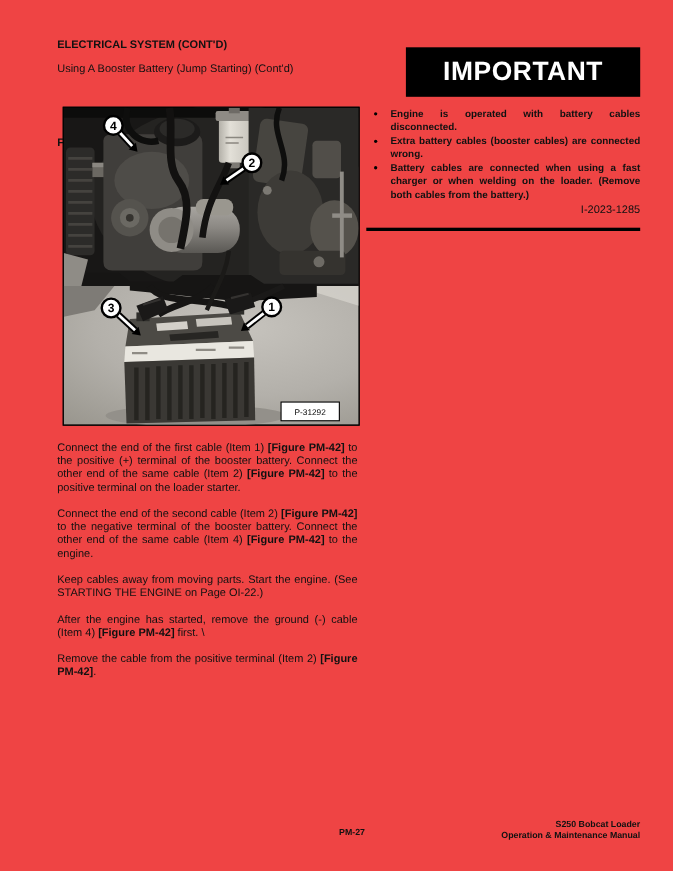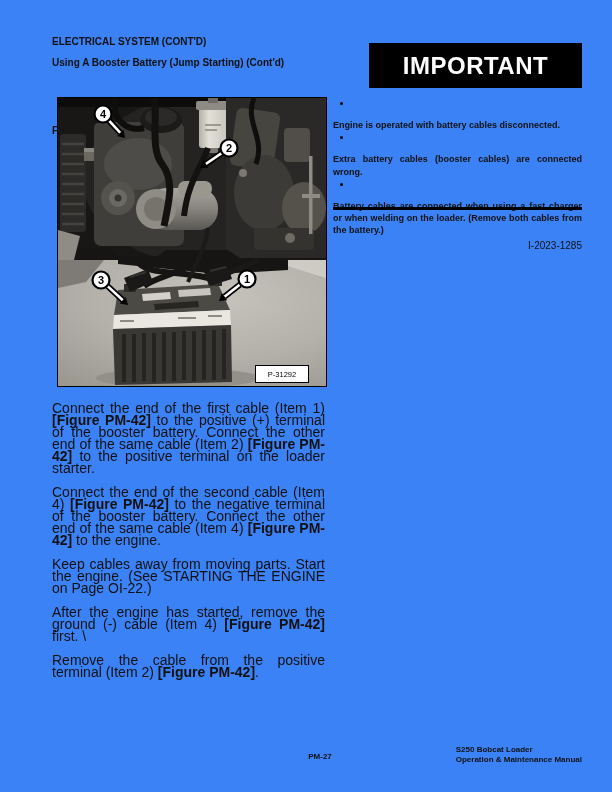--- a/index.html
+++ b/index.html
@@ -1,48 +1,48 @@
 <!DOCTYPE html>
 <html><head>
 <meta charset="utf-8">
 <style>
   html,body { margin:0; padding:0; background:#e8e8e8; }
   .page {
     position:relative; width:612px; height:792px; margin:0 auto;
-    background:#3b82f6; overflow:hidden;
+    background:#ef4444; overflow:hidden;
     font-family:"Liberation Sans", sans-serif; color:#111;
   }
   
   .left-col { position:absolute; left:52px; top:36px; width:273px; }
   .section-title   { position:absolute; left:0; top:0;   font-size:10px; font-weight:bold; white-space:nowrap; }
-  .subsection-title{ position:absolute; left:0; top:21px; font-size:10px; font-weight:bold; white-space:nowrap; }
+  .subsection-title{ position:absolute; left:0; top:21px; font-size:10px; font-weight:normal; white-space:nowrap; }
   .figure-label    { position:absolute; left:0; top:45px; font-size:10px; font-weight:bold;margin-top:44px; }
   .figure-wrap { position:absolute; left:5px; top:61px; width:268px; height:288px; border:1px solid #000; background:#1a1918; }
   .figure-wrap svg { display:block; width:268px; height:288px; }
   .photo-callout text { font:bold 11px "Liberation Sans", sans-serif; fill:#000; text-anchor:middle; }
   .photo-callout circle { fill:#fff; stroke:#000; stroke-width:2.2; }
   .photo-ref-text { font:7.5px "Liberation Sans", sans-serif; fill:#000; text-anchor:middle; }
   .paragraphs { position:absolute; left:0; top:366px; width:273px; }
-  .paragraphs p { margin:0 0 12px 0; font-size:14px; line-height:12px; text-align:justify; }
+  .paragraphs p { margin:0 0 12px 0; font-size:10px; line-height:12px; text-align:justify; }
   .paragraphs b { font-weight:bold; }
   
   .right-col { position:absolute; left:333px; top:43px; width:249px; }
   .imp-banner { height:45px; background:#000; display:flex; align-items:center; justify-content:center;margin-left:36px; }
   .imp-title  { color:#fff; font-size:24px; font-weight:bold; letter-spacing:0.5px; }
   .imp-body   { margin-top:9px; font-size:9px; font-weight:bold; line-height:12.3px; }
   .imp-intro  { margin:0; }
-  .imp-bullet { display:flex;flex-direction:column; }
+  .imp-bullet { display:flex; }
   .imp-bullet .marker { flex:0 0 22px; position:relative; }
   .imp-bullet .dot { position:absolute; left:7px; top:5px; width:3px; height:3px; background:#000; border-radius:50%; }
   .imp-bullet .bullet-text { flex:1; text-align:justify; }
   .imp-ref { margin-top:3px; text-align:right; font-size:10px; font-weight:normal; }
   .imp-rule { position:absolute; left:0; top:164px; width:249px; height:0; border-top:3px solid #000; }
   
   .footer-page { position:absolute; left:256px; top:752px; width:128px; text-align:center; font-size:8px; font-weight:bold; }
-  .footer-doc  { position:absolute; right:30px; top:745px; font-size:8px; font-weight:bold; line-height:10px; white-space:nowrap; }
+  .footer-doc  { position:absolute; right:30px; top:745px; text-align:right; font-size:8px; font-weight:bold; line-height:10px; white-space:nowrap; }
 </style>
 </head>
 <body>
 
 <div class="page">
 
   <div class="left-col">
     <div class="section-title">ELECTRICAL SYSTEM (CONT'D)</div>
     <div class="subsection-title">Using A Booster Battery (Jump Starting) (Cont'd)</div>
     <div class="figure-label">Figure PM-42</div>
@@ -195,21 +195,21 @@
             <line x1="181.92313495059818" y1="186.56039396738714" x2="166.50422837175697" y2="198.67524913647668" stroke="#fff" stroke-width="2.6"></line>
             <polygon points="161,203 163.7240313880634,195.13681661177577 169.28442535545054,202.2136816611776" fill="#000"></polygon>
             <circle cx="189" cy="181" r="8.5"></circle>
           <text x="189" y="184.8">1</text>
         </g>
       </svg>
     </div>
 
     <div class="paragraphs">
       <p><span>Connect the end of the first cable (Item 1) </span><b>[Figure PM-42]</b><span> to the positive (+) terminal of the booster battery. Connect the other end of the same cable (Item 2) </span><b>[Figure PM-42]</b><span> to the positive terminal on the loader starter.</span></p>
-      <p><span>Connect the end of the second cable (Item 4) </span><b>[Figure PM-42]</b><span> to the negative terminal of the booster battery. Connect the other end of the same cable (Item 4) </span><b>[Figure PM-42]</b><span> to the engine.</span></p>
+      <p><span>Connect the end of the second cable (Item 2) </span><b>[Figure PM-42]</b><span> to the negative terminal of the booster battery. Connect the other end of the same cable (Item 4) </span><b>[Figure PM-42]</b><span> to the engine.</span></p>
       <p><span>Keep cables away from moving parts. Start the engine. (See STARTING THE ENGINE on Page OI-22.)</span></p>
       <p><span>After the engine has started, remove the ground (-) cable (Item 4) </span><b>[Figure PM-42]</b><span> first. \</span></p>
       <p><span>Remove the cable from the positive terminal (Item 2) </span><b>[Figure PM-42]</b><span>.</span></p>
     </div>
   </div>
 
   <div class="right-col">
     <div class="imp-banner">
       <span class="imp-title">IMPORTANT</span>
     </div>

